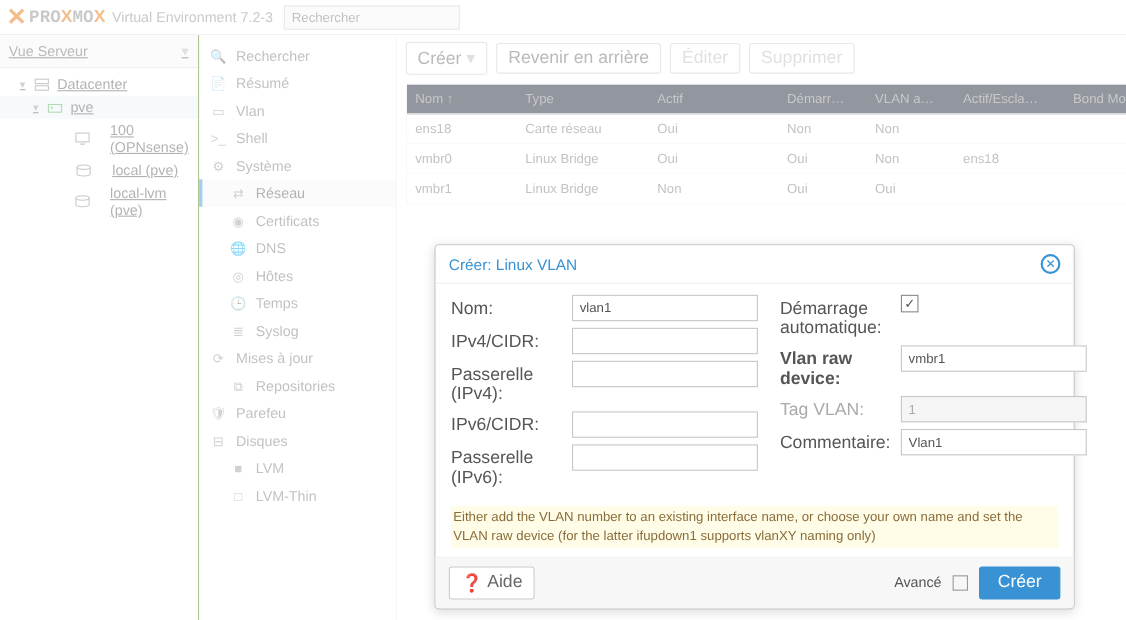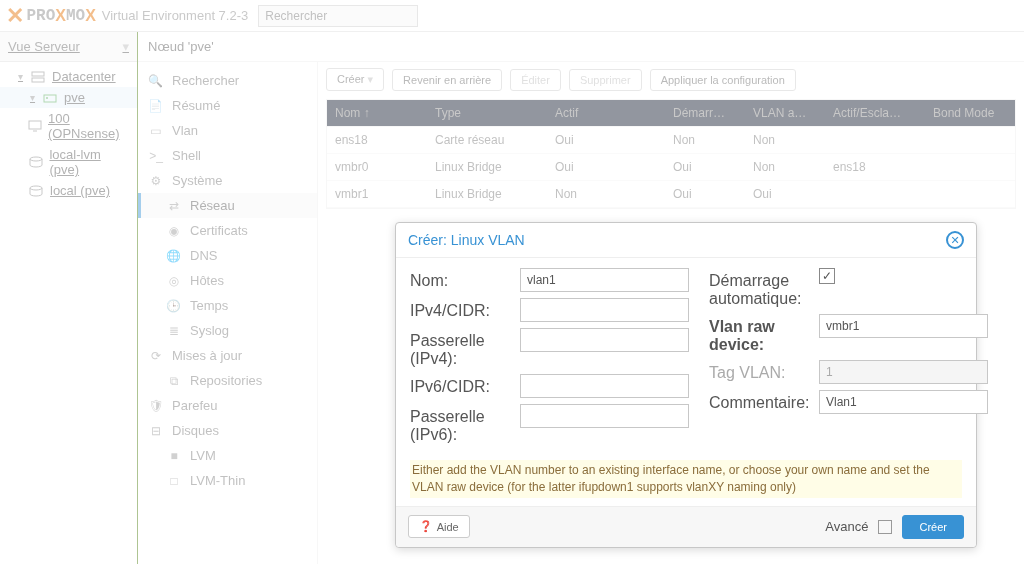--- a/index.html
+++ b/index.html
@@ -15,41 +15,41 @@
 .hdr-search { margin-left: 10px; width: 160px; height: 22px; border: 1px solid #ccc; background: #f7f7f7; padding: 0 6px; color: #999; font-size: 12px; }
 
 
 .main { display: flex; height: 532px; }
 .left-col { width: 200px; border-right: 1px solid #4d7c0f; display: flex; flex-direction: column; text-decoration: underline; }
 .view-selector { height: 30px; background: #f5f5f5; border-bottom: 1px solid #ddd; display: flex; align-items: center; padding: 0 8px; color: #666; justify-content: space-between; }
 .view-selector .chev { color: #bbb; }
 .tree { padding: 4px 0; }
 .tree-item { display: flex; align-items: center; padding: 3px 6px 3px 18px; color: #555; }
 .tree-item.lvl1 { padding-left: 30px; }
-.tree-item.lvl2 { padding-left: 28px; }
+.tree-item.lvl2 { padding-left: 68px; gap: 12px; }
 .tree-item.selected { background: #eaf3fb; }
 .tree-icon { width: 16px; height: 14px; margin-right: 6px; display: inline-flex; align-items: center; justify-content: center; }
 .tree-chev { width: 10px; color: #999; font-size: 10px; margin-right: 2px; }
 
 
 .right-col { flex: 1; display: flex; flex-direction: column; }
 .crumb { height: 30px; border-bottom: 1px solid #eee; display: flex; align-items: center; padding: 0 10px; color: #555; }
 .content { flex: 1; display: flex; }
 
 
 .side-menu { width: 180px; border-right: 1px solid #eee; padding: 6px 0; }
 .side-item { display: flex; align-items: center; padding: 5px 10px; color: #777; cursor: pointer; }
 .side-item.sub { padding-left: 28px; }
 .side-item.active { border-left: 3px solid #3892d4; background: #f5f5f5; color: #555; padding-left: 25px; }
 .side-icon { width: 16px; margin-right: 8px; color: #999; font-size: 12px; display: inline-flex; align-items: center; justify-content: center; }
 
 
 .panel { flex: 1; padding: 6px 8px; position: relative; }
 .toolbar { display: flex; gap: 8px; margin-bottom: 8px; align-items: center; }
-.btn { border: 1px solid #ccc; background: #fff; padding: 4px 10px; border-radius: 3px; color: #666; cursor: pointer; font-size: 11px; }
+.btn { border: 1px solid #ccc; background: #fff; padding: 4px 10px; border-radius: 3px; color: #666; cursor: pointer; font-size: 16px; }
 .btn.disabled { color: #bbb; }
 .btn.dropdown::after { content: " ▾"; color: #bbb; }
 .table { border: 1px solid #eee; }
 .thead, .trow { display: flex; }
 .thead { background: #0f172a; border-bottom: 1px solid #eee; }
 .th, .td { padding: 6px 8px; font-size: 12px; color: #777; }
 .th { color: #888; }
 .c-nom { width: 100px; }
 .c-type { width: 120px; }
 .c-actif { width: 70px; }
@@ -134,38 +134,35 @@
           </span>
         <span>100 (OPNsense)</span>
       </div>
       <div class="tree-item lvl2">
         <span class="tree-icon">
             <svg width="14" height="12">
               <ellipse cx="7" cy="3" rx="6" ry="2" fill="none" stroke="#888"></ellipse>
               <path d="M1 3v6a6 2 0 0 0 12 0V3" fill="none" stroke="#888"></path>
             </svg>
           </span>
-        <span>local-lvm (pve)</span>
+        <span>local (pve)</span>
       </div>
       <div class="tree-item lvl2">
         <span class="tree-icon">
             <svg width="14" height="12">
               <ellipse cx="7" cy="3" rx="6" ry="2" fill="none" stroke="#888"></ellipse>
               <path d="M1 3v6a6 2 0 0 0 12 0V3" fill="none" stroke="#888"></path>
             </svg>
           </span>
-        <span>local (pve)</span>
+        <span>local-lvm (pve)</span>
       </div>
     </div>
   </div>
 
   <div class="right-col">
-    <div class="crumb">
-        <span>Nœud 'pve'</span>
-      </div>
     <div class="content">
 
       <div class="side-menu">
         <div class="side-item">
             <span class="side-icon">🔍</span>
             <span>Rechercher</span>
           </div>
         <div class="side-item">
             <span class="side-icon">📄</span>
             <span>Résumé</span>
@@ -231,21 +228,20 @@
             <span>LVM-Thin</span>
           </div>
       </div>
 
       <div class="panel">
         <div class="toolbar">
           <button class="btn dropdown">Créer</button>
           <button class="btn">Revenir en arrière</button>
           <button class="btn disabled">Éditer</button>
           <button class="btn disabled">Supprimer</button>
-          <button class="btn">Appliquer la configuration</button>
         </div>
         <div class="table">
           <div class="thead">
             <div class="th c-nom">Nom ↑</div>
             <div class="th c-type">Type</div>
             <div class="th c-actif">Actif</div>
             <div class="th c-demar">Démarr…</div>
             <div class="th c-vlan">VLAN a…</div>
             <div class="th c-ports">Actif/Escla…</div>
             <div class="th c-bond">Bond Mode</div>

